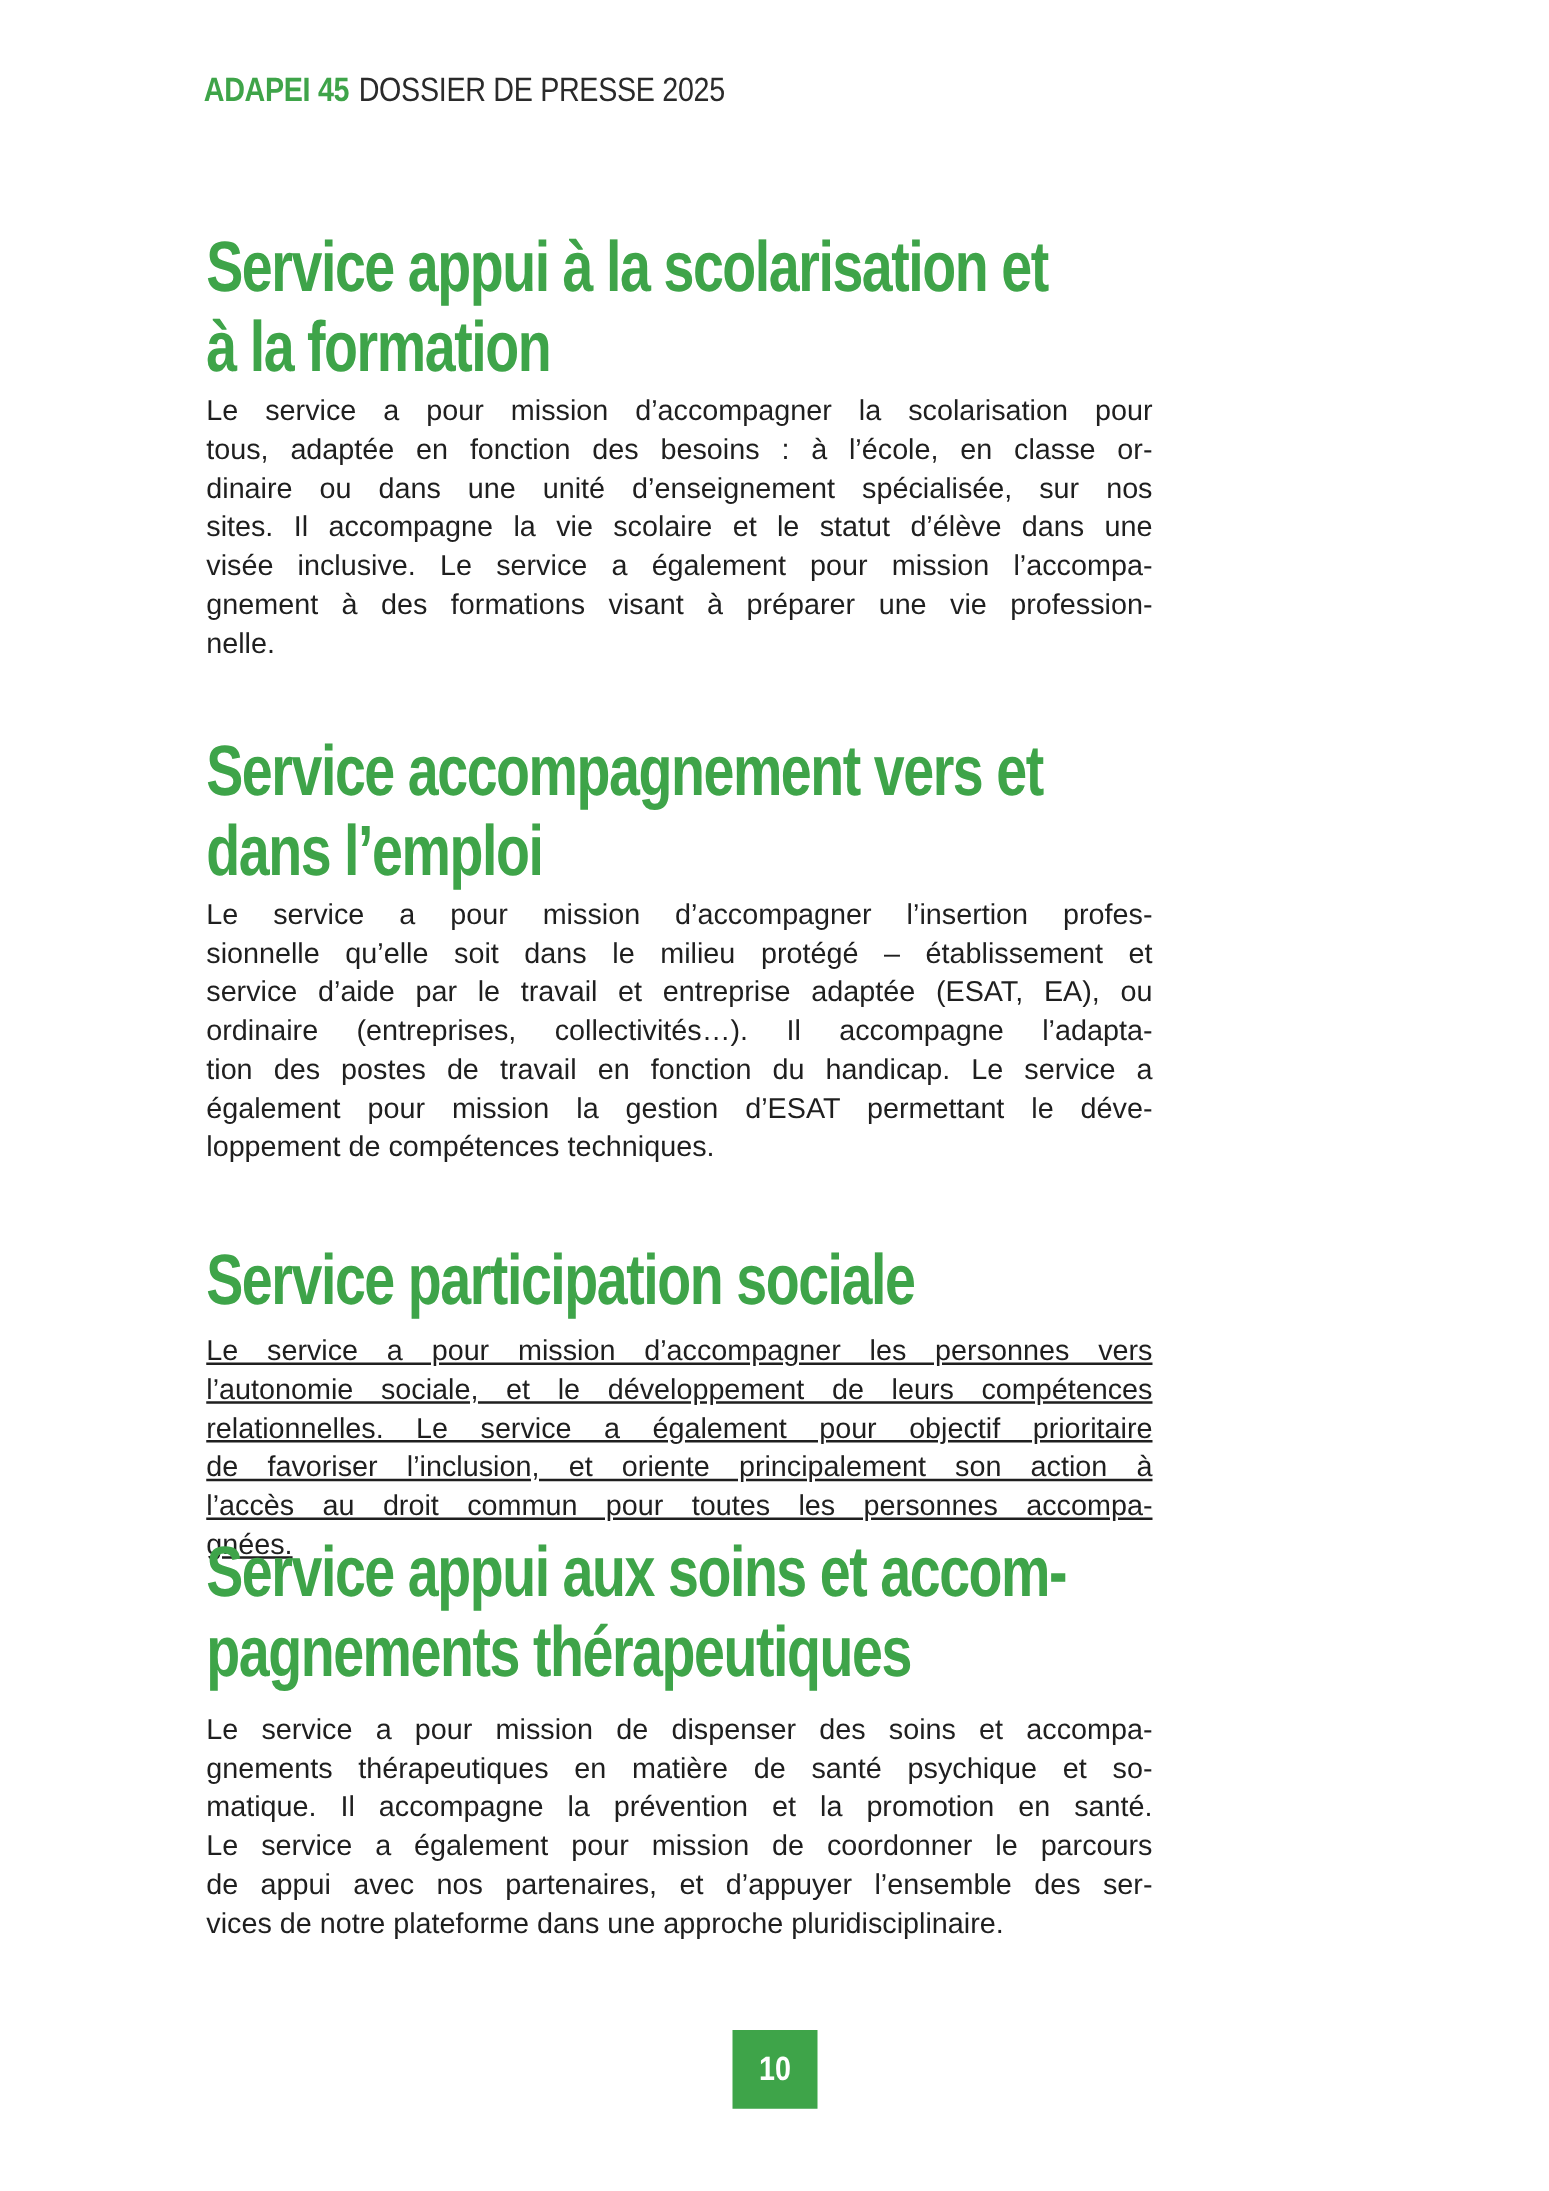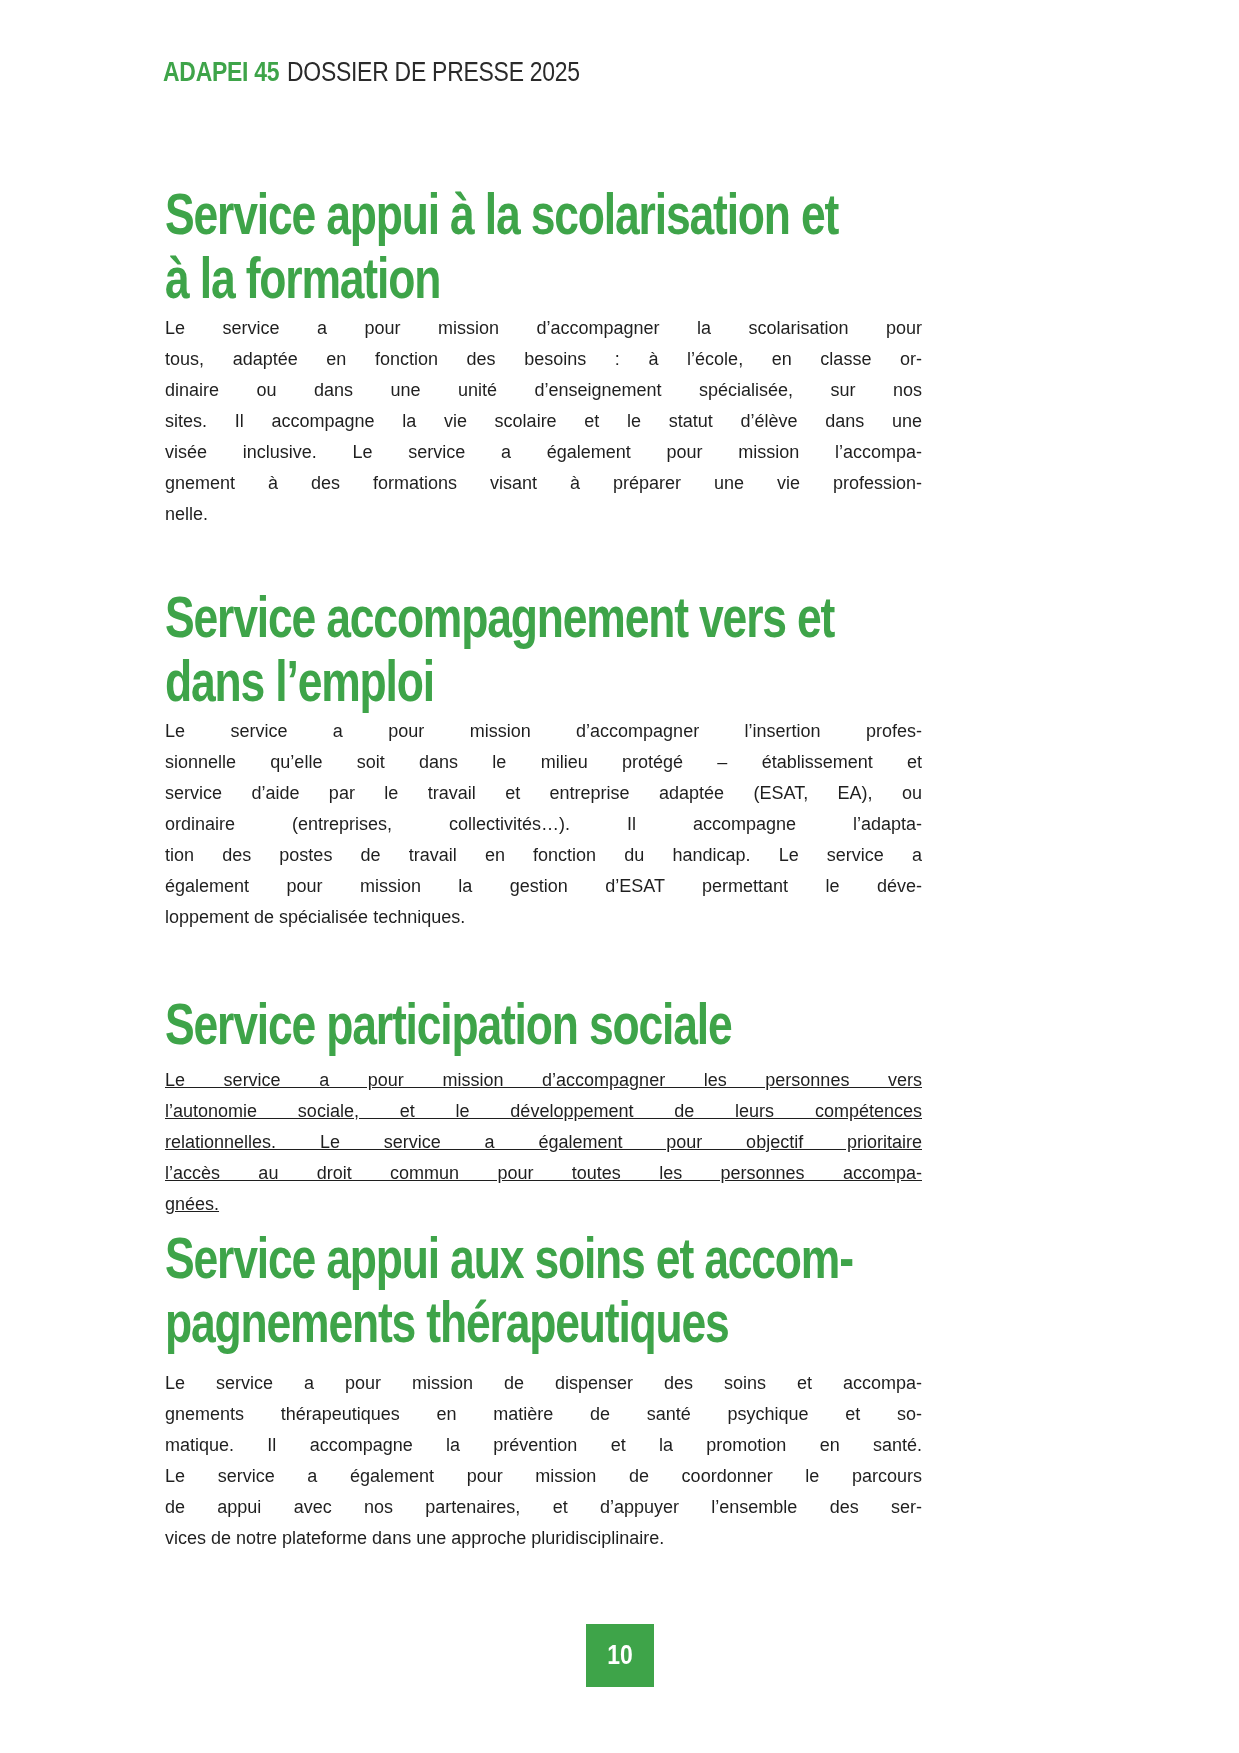--- a/index.html
+++ b/index.html
@@ -50,21 +50,21 @@
     letter-spacing: -1.5px;
     color: var(--green);
     white-space: pre-line;
     width: 1000px;
     transform: scaleX(0.78);
     transform-origin: 0 0;
   }
   .para {
     margin-top: 3px;
     width: 757px;
-    font-size: 18px;
+    font-size: 23px;
     line-height: 31px;
     color: var(--ink);
   }
   .sec3 .para { margin-top: 9px; text-decoration: underline; }
   .sec4 .para { margin-top: 14px; }
   .para .line {
     text-align: justify;
     text-align-last: justify;
   }
   .para .line.last {
@@ -115,30 +115,31 @@
   <section class="sec sec2">
     <h2 class="heading">Service accompagnement vers et
 dans l’emploi</h2>
     <div class="para">
         <div class="line">Le service a pour mission d’accompagner l’insertion profes-</div>
         <div class="line">sionnelle qu’elle soit dans le milieu protégé – établissement et</div>
         <div class="line">service d’aide par le travail et entreprise adaptée (ESAT, EA), ou</div>
         <div class="line">ordinaire (entreprises, collectivités…). Il accompagne l’adapta-</div>
         <div class="line">tion des postes de travail en fonction du handicap. Le service a</div>
         <div class="line">également pour mission la gestion d’ESAT permettant le déve-</div>
-        <div class="line last">loppement de spécialisée techniques.</div>
+        <div class="line last">loppement de compétences techniques.</div>
       </div>
   </section>
 
   <section class="sec sec3">
     <h2 class="heading">Service participation sociale</h2>
     <div class="para">
         <div class="line">Le service a pour mission d’accompagner les personnes vers</div>
         <div class="line">l’autonomie sociale, et le développement de leurs compétences</div>
         <div class="line">relationnelles. Le service a également pour objectif prioritaire</div>
+        <div class="line">de favoriser l’inclusion, et oriente principalement son action à</div>
         <div class="line">l’accès au droit commun pour toutes les personnes accompa-</div>
         <div class="line last">gnées.</div>
       </div>
   </section>
 
   <section class="sec sec4">
     <h2 class="heading">Service appui aux soins et accom-
 pagnements thérapeutiques</h2>
     <div class="para">
         <div class="line">Le service a pour mission de dispenser des soins et accompa-</div>

